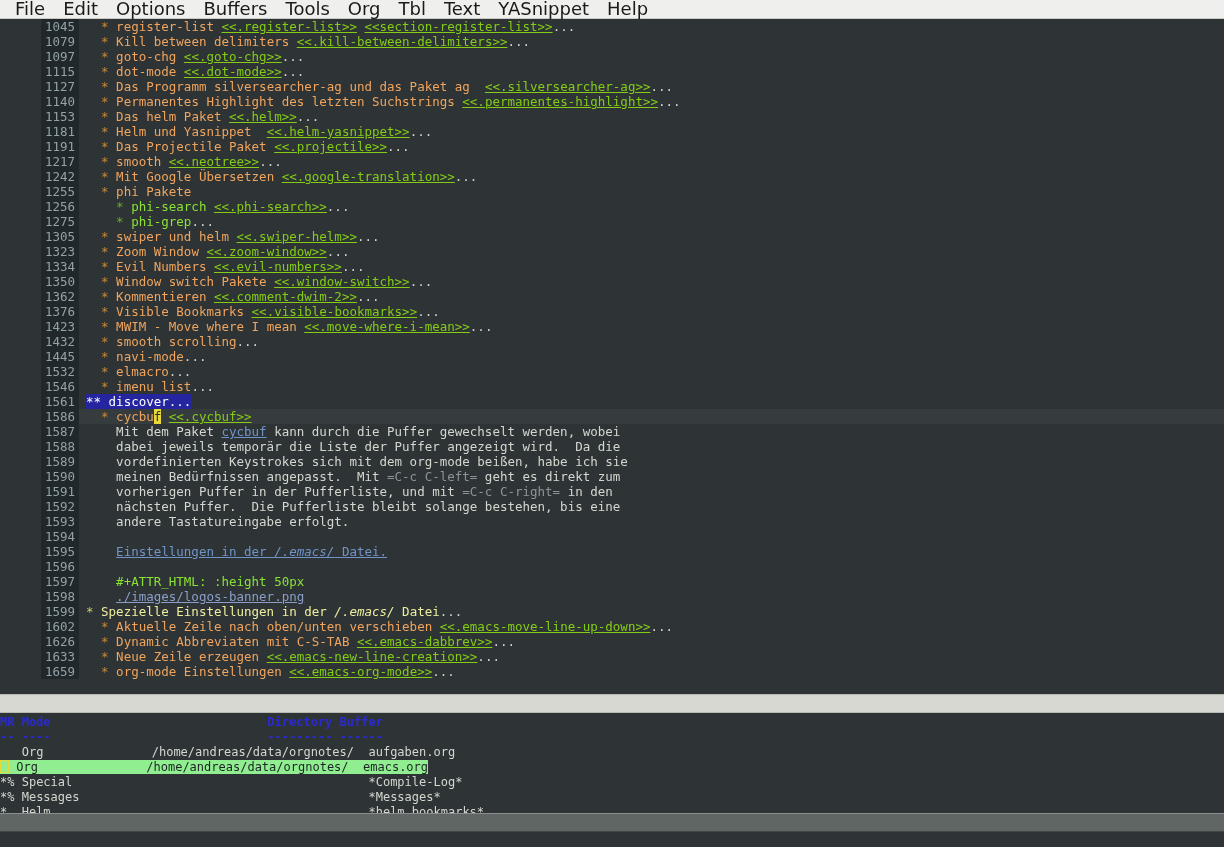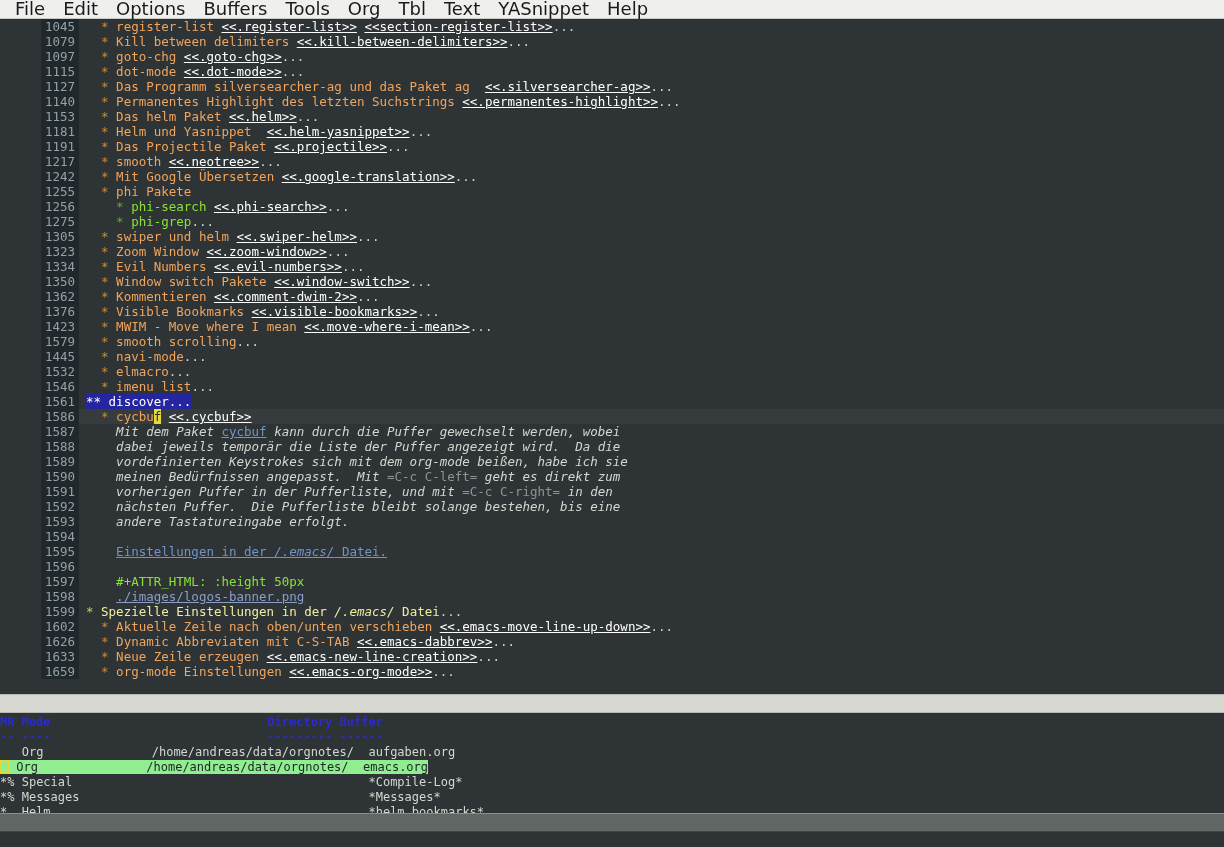--- a/index.html
+++ b/index.html
@@ -106,29 +106,29 @@
   .code-line.cur .ltext { background: #363c3e; }
   .code-line.cur .lnum  { background: #21282b; }
 
   
   .h1    { color: #eeee9e; }
   .h2    { color: #f0a45d; }
   .h3    { color: #8ae234; }
   .star2 { color: #c98a3a; }
   .star3 { color: #6ba82a; }
   .star1 { color: #c9c96a; }
-  .tgt   { color: #ffffff; text-decoration: underline; }
+  .tgt   { color: #84cc16; text-decoration: underline; }
   .link  { color: #7193c8; text-decoration: underline; }
   .linkg { color: #8a9ec8; text-decoration: underline; }
   .kw    { color: #8ae234; }
   .verb  { color: #8d9496; }
   .italic{ font-style: italic; }
   .sel   { background: #2525a0; color: #ffffff; }
   .cursor{ background: #e7d93a; color: #2e3436; }
-  .plain { color: #d3d7cf; font-style: italic; }
+  .plain { color: #d3d7cf; }
   .elip  { color: #d3d7cf; }
 
   
   .modeline {
     height: 19px;
     line-height: 19px;
     font-size: 12.5px;
     white-space: pre;
     overflow: hidden;
     box-sizing: border-box;
@@ -230,21 +230,21 @@
         <div class="code-line"><span class="lnum">1255</span><span class="ltext"><span class="plain">  </span><span class="star2">*</span><span class="h2"> phi Pakete</span></span></div>
         <div class="code-line"><span class="lnum">1256</span><span class="ltext"><span class="plain">    </span><span class="star3">*</span><span class="h3"> phi-search </span><span class="tgt">&lt;&lt;.phi-search&gt;&gt;</span><span class="elip">...</span></span></div>
         <div class="code-line"><span class="lnum">1275</span><span class="ltext"><span class="plain">    </span><span class="star3">*</span><span class="h3"> phi-grep</span><span class="elip">...</span></span></div>
         <div class="code-line"><span class="lnum">1305</span><span class="ltext"><span class="plain">  </span><span class="star2">*</span><span class="h2"> swiper und helm </span><span class="tgt">&lt;&lt;.swiper-helm&gt;&gt;</span><span class="elip">...</span></span></div>
         <div class="code-line"><span class="lnum">1323</span><span class="ltext"><span class="plain">  </span><span class="star2">*</span><span class="h2"> Zoom Window </span><span class="tgt">&lt;&lt;.zoom-window&gt;&gt;</span><span class="elip">...</span></span></div>
         <div class="code-line"><span class="lnum">1334</span><span class="ltext"><span class="plain">  </span><span class="star2">*</span><span class="h2"> Evil Numbers </span><span class="tgt">&lt;&lt;.evil-numbers&gt;&gt;</span><span class="elip">...</span></span></div>
         <div class="code-line"><span class="lnum">1350</span><span class="ltext"><span class="plain">  </span><span class="star2">*</span><span class="h2"> Window switch Pakete </span><span class="tgt">&lt;&lt;.window-switch&gt;&gt;</span><span class="elip">...</span></span></div>
         <div class="code-line"><span class="lnum">1362</span><span class="ltext"><span class="plain">  </span><span class="star2">*</span><span class="h2"> Kommentieren </span><span class="tgt">&lt;&lt;.comment-dwim-2&gt;&gt;</span><span class="elip">...</span></span></div>
         <div class="code-line"><span class="lnum">1376</span><span class="ltext"><span class="plain">  </span><span class="star2">*</span><span class="h2"> Visible Bookmarks </span><span class="tgt">&lt;&lt;.visible-bookmarks&gt;&gt;</span><span class="elip">...</span></span></div>
         <div class="code-line"><span class="lnum">1423</span><span class="ltext"><span class="plain">  </span><span class="star2">*</span><span class="h2"> MWIM - Move where I mean </span><span class="tgt">&lt;&lt;.move-where-i-mean&gt;&gt;</span><span class="elip">...</span></span></div>
-        <div class="code-line"><span class="lnum">1579</span><span class="ltext"><span class="plain">  </span><span class="star2">*</span><span class="h2"> smooth scrolling</span><span class="elip">...</span></span></div>
+        <div class="code-line"><span class="lnum">1432</span><span class="ltext"><span class="plain">  </span><span class="star2">*</span><span class="h2"> smooth scrolling</span><span class="elip">...</span></span></div>
         <div class="code-line"><span class="lnum">1445</span><span class="ltext"><span class="plain">  </span><span class="star2">*</span><span class="h2"> navi-mode</span><span class="elip">...</span></span></div>
         <div class="code-line"><span class="lnum">1532</span><span class="ltext"><span class="plain">  </span><span class="star2">*</span><span class="h2"> elmacro</span><span class="elip">...</span></span></div>
         <div class="code-line"><span class="lnum">1546</span><span class="ltext"><span class="plain">  </span><span class="star2">*</span><span class="h2"> imenu list</span><span class="elip">...</span></span></div>
         <div class="code-line"><span class="lnum">1561</span><span class="ltext"><span class="sel">** discover...</span></span></div>
         <div class="code-line cur"><span class="lnum">1586</span><span class="ltext"><span class="plain">  </span><span class="star2">*</span><span class="h2"> cycbu</span><span class="cursor">f</span><span class="h2"> </span><span class="tgt">&lt;&lt;.cycbuf&gt;&gt;</span></span></div>
         <div class="code-line"><span class="lnum">1587</span><span class="ltext"><span class="plain">    Mit dem Paket </span><span class="link">cycbuf</span><span class="plain"> kann durch die Puffer gewechselt werden, wobei</span></span></div>
         <div class="code-line"><span class="lnum">1588</span><span class="ltext"><span class="plain">    dabei jeweils temporär die Liste der Puffer angezeigt wird.  Da die</span></span></div>
         <div class="code-line"><span class="lnum">1589</span><span class="ltext"><span class="plain">    vordefinierten Keystrokes sich mit dem org-mode beißen, habe ich sie</span></span></div>
         <div class="code-line"><span class="lnum">1590</span><span class="ltext"><span class="plain">    meinen Bedürfnissen angepasst.  Mit </span><span class="verb">=C-c C-left=</span><span class="plain"> geht es direkt zum</span></span></div>
         <div class="code-line"><span class="lnum">1591</span><span class="ltext"><span class="plain">    vorherigen Puffer in der Pufferliste, und mit </span><span class="verb">=C-c C-right=</span><span class="plain"> in den</span></span></div>

